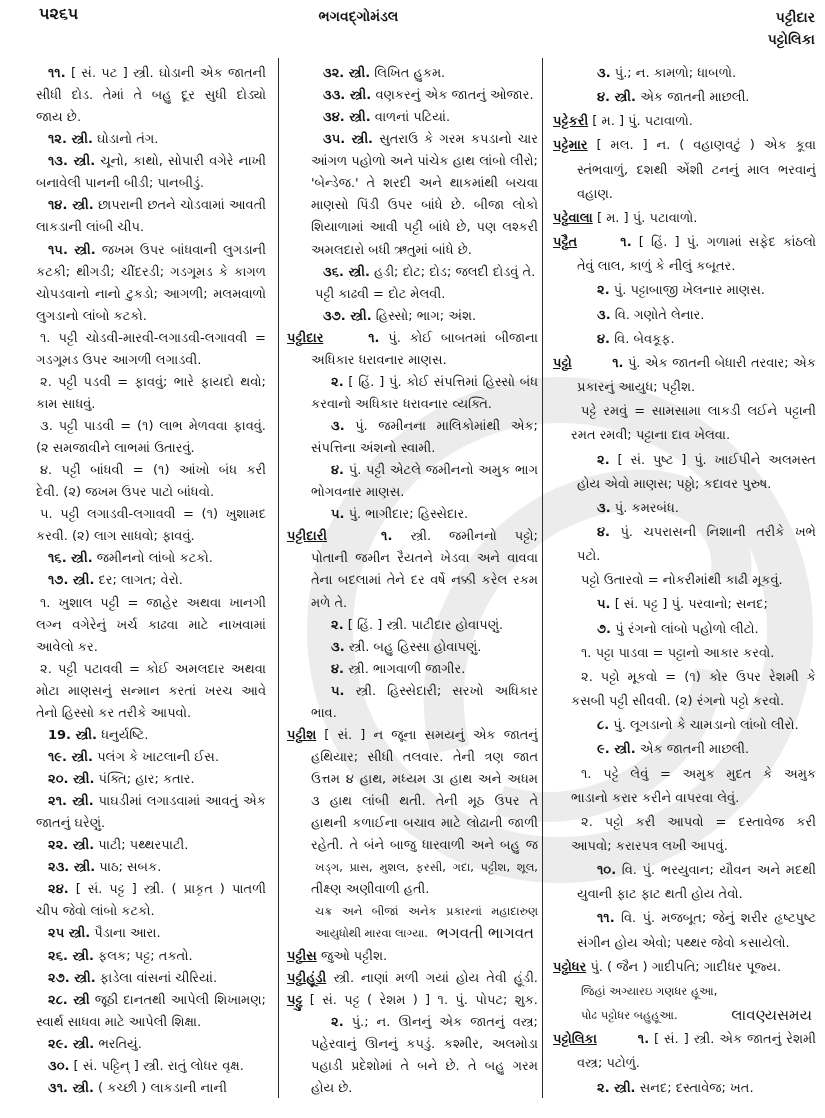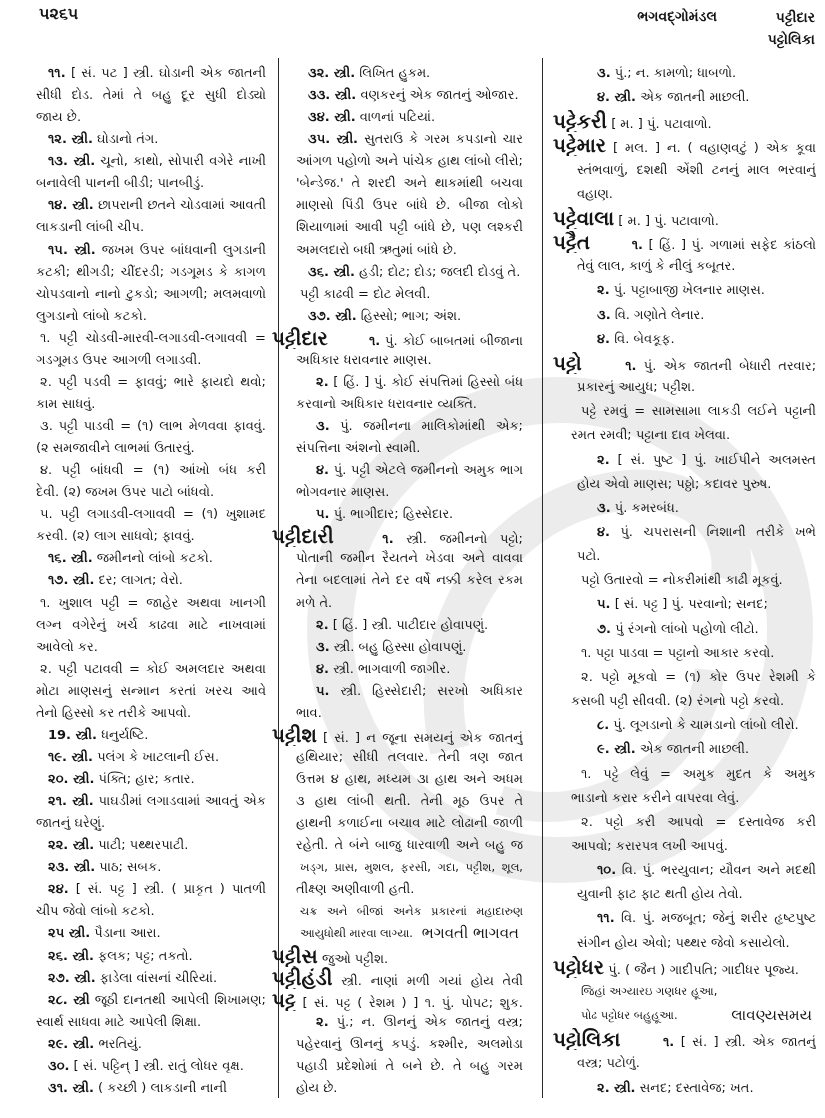--- a/index.html
+++ b/index.html
@@ -2,40 +2,40 @@
 <html><head>
 <meta charset="utf-8">
 <style>
   html, body { margin:0; padding:0; }
   body {
     width:825px; height:1118px; background:#ffffff; position:relative; overflow:hidden;
     font-family:"DejaVu Sans", sans-serif; color:#141414;
   }
   .wm { position:absolute; left:300px; top:330px; width:520px; height:600px; opacity:0.07; pointer-events:none; }
   .pg { position:absolute; left:12px; top:4px; font-size:16px; font-weight:bold;margin-left:27px; }
-  .ttl { position:absolute; left:0; top:8px; width:717px; text-align:right; font-size:14px; font-weight:bold; }
+  .ttl { position:absolute; left:0; top:8px; width:717px; text-align:center; font-size:14px; font-weight:bold; }
   .gw { position:absolute; right:10px; top:6px; text-align:right; font-size:14px; font-weight:bold; line-height:22px; }
   .rule { position:absolute; top:58px; height:1040px; width:1px; background:#2a2a2a; }
   .r1 { left:278px; }
   .r2 { left:542px; }
   .col { position:absolute; top:62px; height:1037px; display:flex; flex-direction:column; justify-content:space-between; }
   .c0 { left:12px; width:254px; }
-  .c1 { left:272px; width:251px; }
+  .c1 { left:287px; width:251px; }
   .c2 { left:553px; width:263px; }
   .ln { height:22px; line-height:22px; font-size:13px; overflow:hidden; text-align:left; box-sizing:border-box; }
   .j { text-align:justify; text-align-last:justify; }
   .s { padding-left:0; }
   .s2 { padding-left:8px; }
   .c { padding-left:8px;margin-left:16px; }
   .i { padding-left:28px; }
   .ic { padding-left:18px; }
   .h { padding-left:0; }
   .q { padding-left:28px; font-size:11.5px; }
   .qs { display:flex; justify-content:space-between; padding-right:4px; }
-  .hw { font-weight:bold; font-size:20px; }
+  .hw { font-weight:bold; font-size:13px;text-decoration:underline; }
   .ld { font-weight:bold;margin-left:36px; }
   .src { font-size:15px; }
 </style>
 </head>
 <body>
 
 <svg class="wm" viewBox="0 0 520 600">
   <circle cx="260" cy="300" r="230" fill="none" stroke="#000" stroke-width="46"></circle>
   <path d="M150 420 C 120 300, 200 170, 330 160 C 400 155, 440 200, 430 250" fill="none" stroke="#000" stroke-width="40"></path>
   <path d="M200 470 C 300 500, 400 430, 410 340" fill="none" stroke="#000" stroke-width="30"></path>

